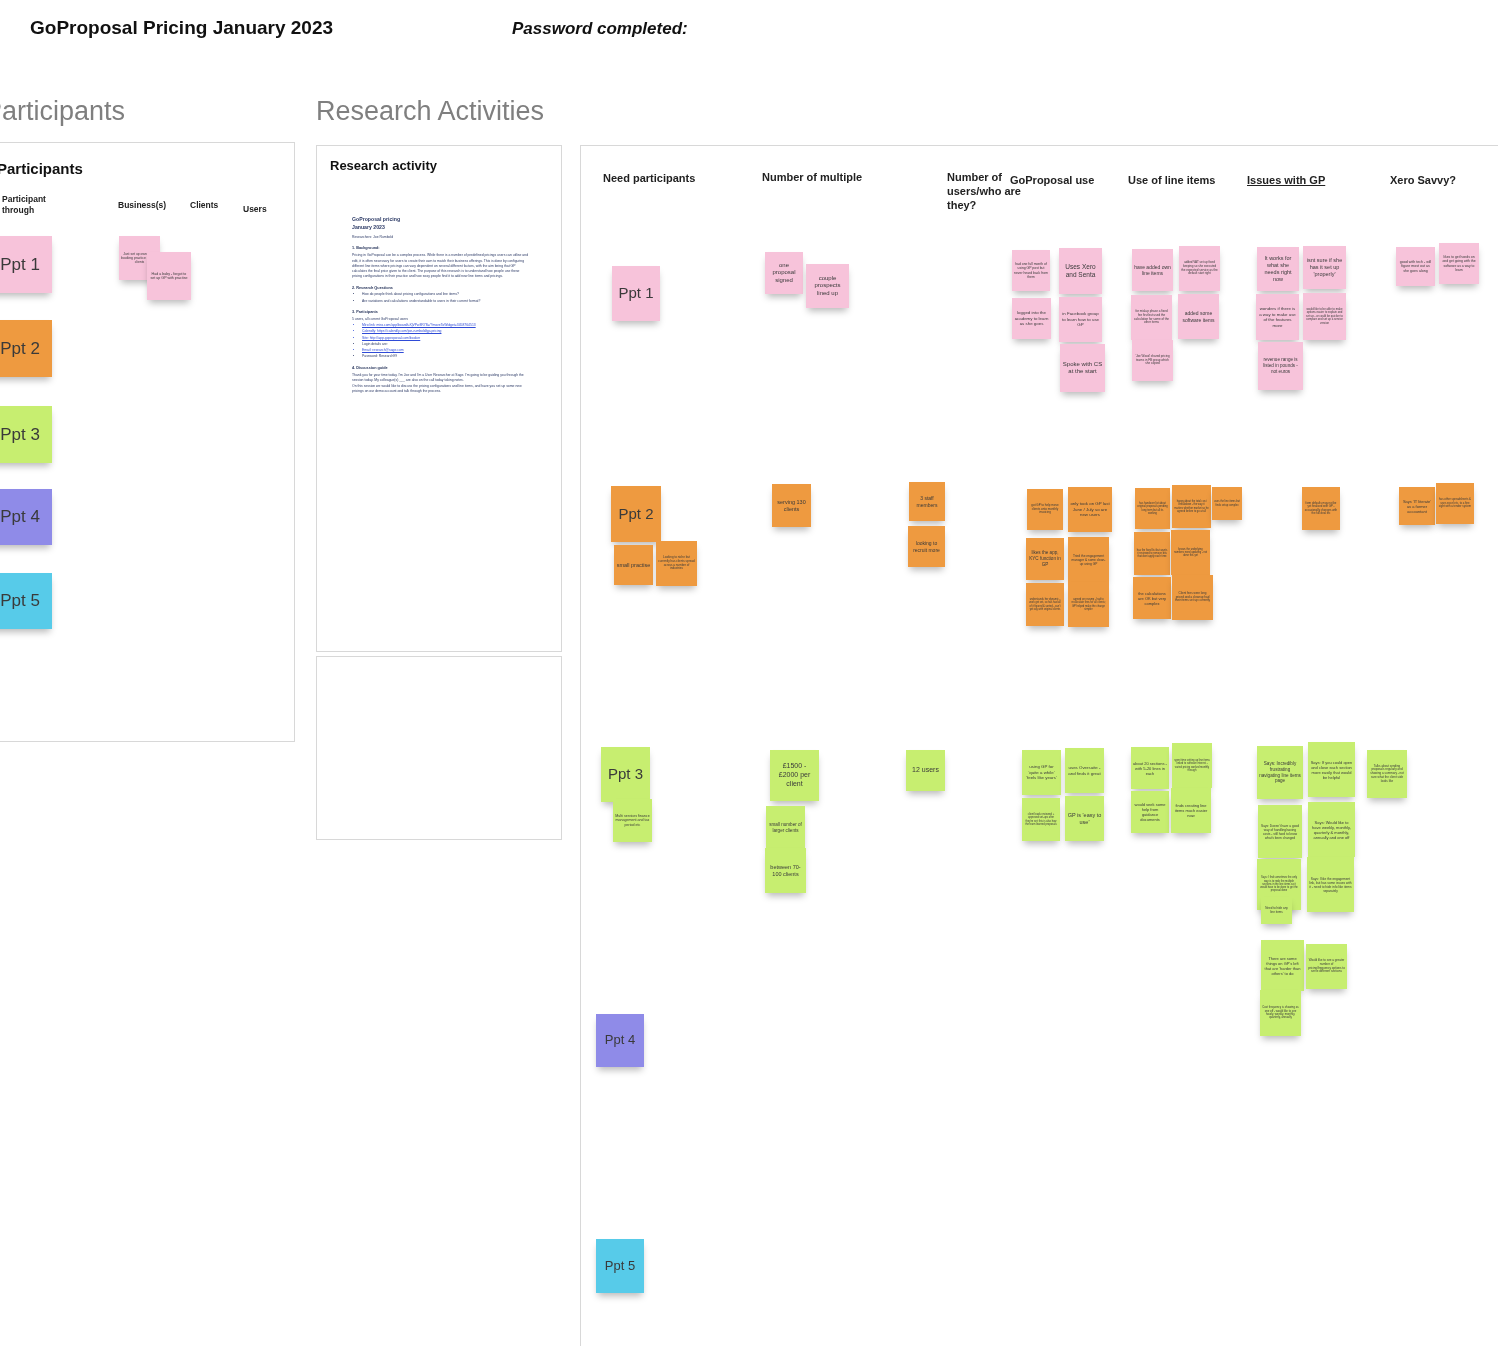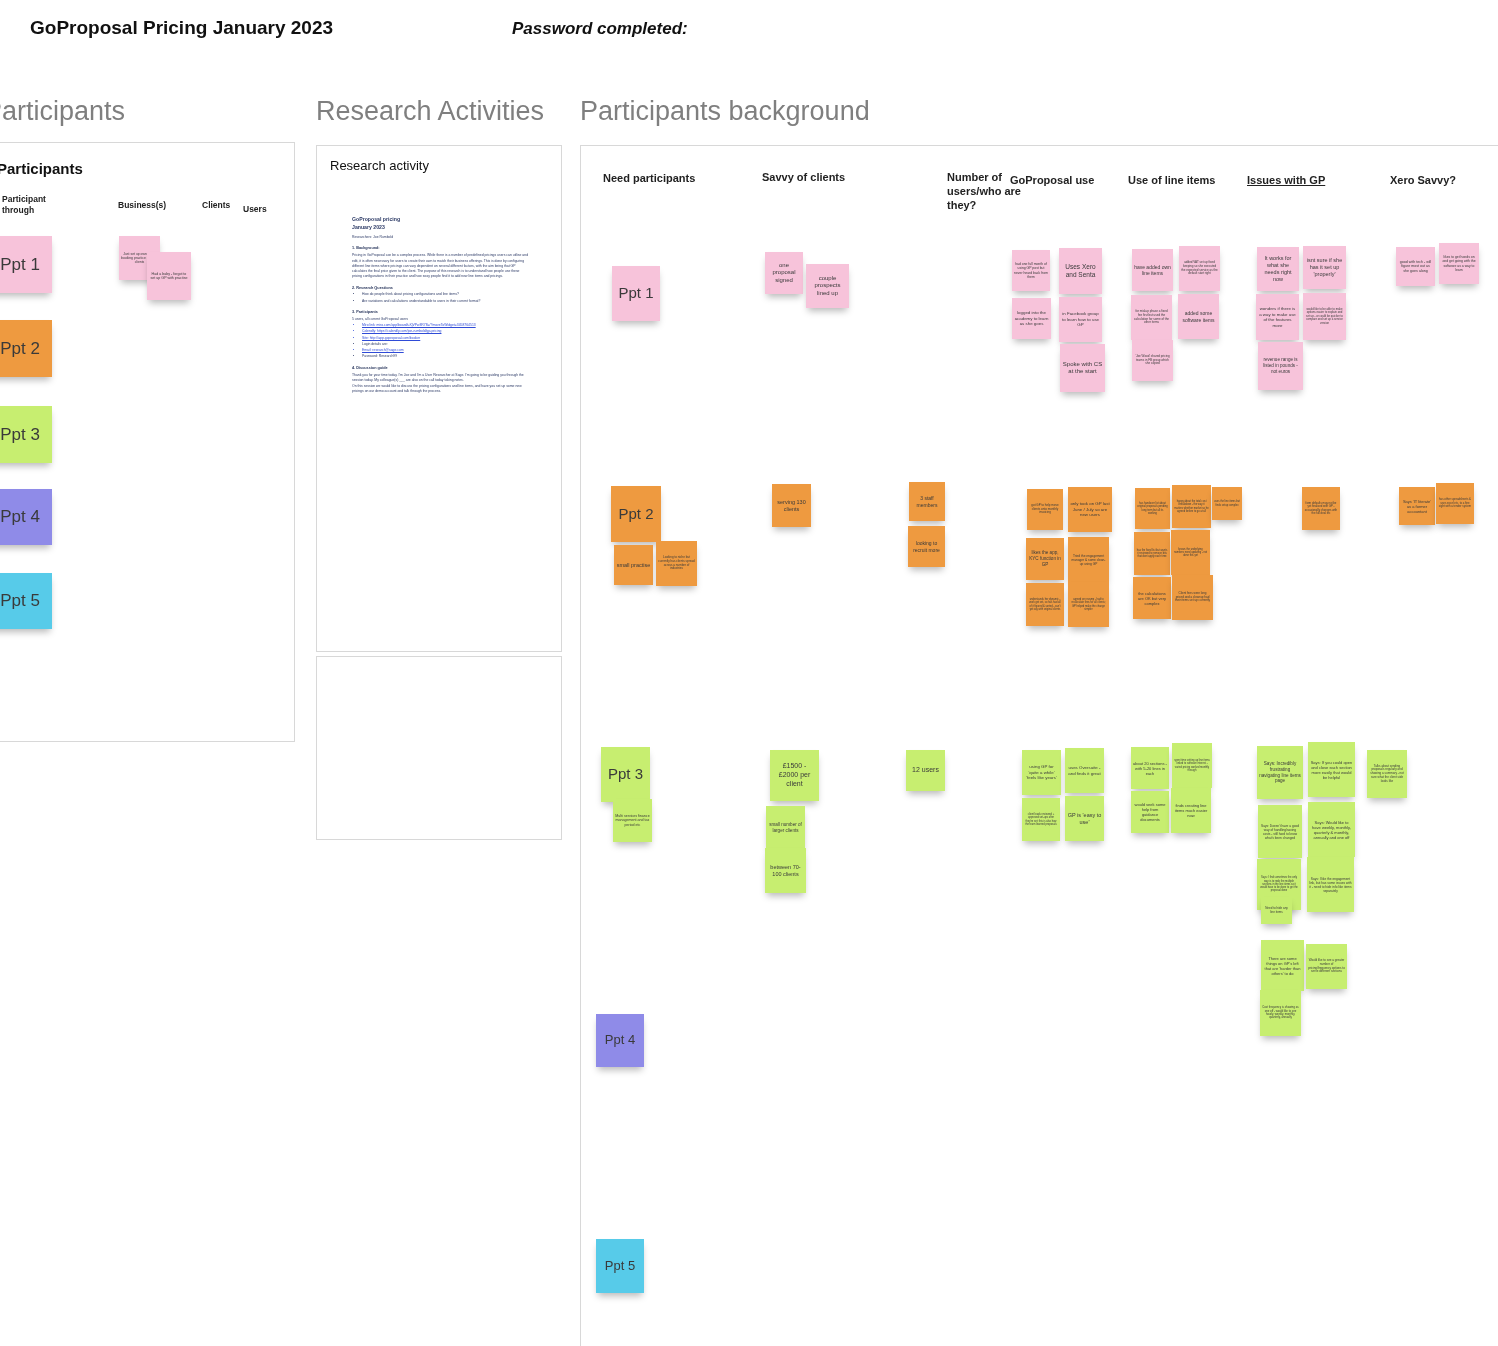--- a/index.html
+++ b/index.html
@@ -5,21 +5,21 @@
   html,body{margin:0;padding:0;background:#fff;}
   #canvas{
     position:relative;width:1498px;height:1346px;overflow:hidden;
     background:#fff;font-family:"Liberation Sans",sans-serif;
   }
   .board-title{position:absolute;font-weight:bold;font-size:19px;color:#111;white-space:nowrap;}
   .testing-label{position:absolute;font-weight:bold;font-style:italic;font-size:17px;color:#111;white-space:nowrap;}
   .section-title{position:absolute;font-size:27px;color:#7f7f7f;white-space:nowrap;}
   .frame{position:absolute;background:#fff;border:1px solid #d8d8d8;}
   .frame-title{position:absolute;font-weight:bold;font-size:15px;color:#111;white-space:nowrap;}
-  .frame-subtitle{position:absolute;font-weight:normal;font-size:13px;color:#111;white-space:nowrap;}
+  .frame-subtitle{position:absolute;font-weight:bold;font-size:13px;color:#111;white-space:nowrap;}
   .colhead{position:absolute;font-weight:bold;color:#222;line-height:1.25;}
   .colhead.small{font-size:8.5px;}
   .colhead.big{font-size:11px;}
   .note{
     position:absolute;display:flex;align-items:center;justify-content:center;
     text-align:center;color:#3a3a3a;line-height:1.25;padding:2px;box-sizing:border-box;
     box-shadow:0 5px 7px -2px rgba(0,0,0,.28);
     overflow:hidden;word-wrap:break-word;
   }
   #doc{
@@ -37,40 +37,39 @@
 <body>
 
 <div id="canvas">
 
   <div class="board-title" style="left:30px;top:17px;">GoProposal Pricing January 2023</div>
 
   <div class="testing-label" style="left:512px;top:19px;">Password completed:</div>
 
   <div class="section-title" style="left:-16px;top:96px;">Participants</div>
   <div class="section-title" style="left:316px;top:96px;">Research Activities</div>
-  <div class="section-title" style="left:580px;top:96px;">Participants background</div>
   <div class="section-title" style="left:316px;top:614px;">Recordings</div>
 
   <div class="frame" style="left:-45px;top:142px;width:338px;height:598px;"></div>
   <div class="frame" style="left:316px;top:145px;width:244px;height:505px;"></div>
   <div class="frame" style="left:316px;top:656px;width:244px;height:182px;"></div>
   <div class="frame" style="left:580px;top:145px;width:960px;height:1250px;"></div>
 
   <div class="frame-title" style="left:-3px;top:160px;">Participants</div>
   <div class="frame-subtitle" style="left:330px;top:158px;">Research activity</div>
 
   <div id="pcols">
       <div class="colhead small" style="left: 2px; top: 194px; width: 55px;">Participant through</div>
       <div class="colhead small" style="left: 118px; top: 200px; width: 55px;">Business(s)</div>
-      <div class="colhead small" style="left: 190px; top: 200px; width: 40px; margin-left: 12px;">Clients</div>
+      <div class="colhead small" style="left: 190px; top: 200px; width: 40px;">Clients</div>
       <div class="colhead small" style="left: 243px; top: 204px; width: 35px;">Users</div>
     </div>
   <div id="bcols">
       <div class="colhead big" style="left: 603px; top: 172px; width: 115px;">Need participants</div>
-      <div class="colhead big" style="left: 762px; top: 171px; width: 108px;">Savvy of clients</div>
+      <div class="colhead big" style="left: 762px; top: 171px; width: 108px;">Number of multiple</div>
       <div class="colhead big" style="left: 907px; top: 171px; width: 80px; margin-left: 40px;">Number of users/who are they?</div>
       <div class="colhead big" style="left: 1010px; top: 174px; width: 95px;">GoProposal use</div>
       <div class="colhead big" style="left: 1128px; top: 174px; width: 100px;">Use of line items</div>
       <div class="colhead big" style="left: 1247px; top: 174px; width: 90px; text-decoration: underline;">Issues with GP</div>
       <div class="colhead big" style="left: 1390px; top: 174px; width: 75px;">Xero Savvy?</div>
     </div>
 
   <div id="doc">
       <div class="d-title">GoProposal pricing
 January 2023</div>

